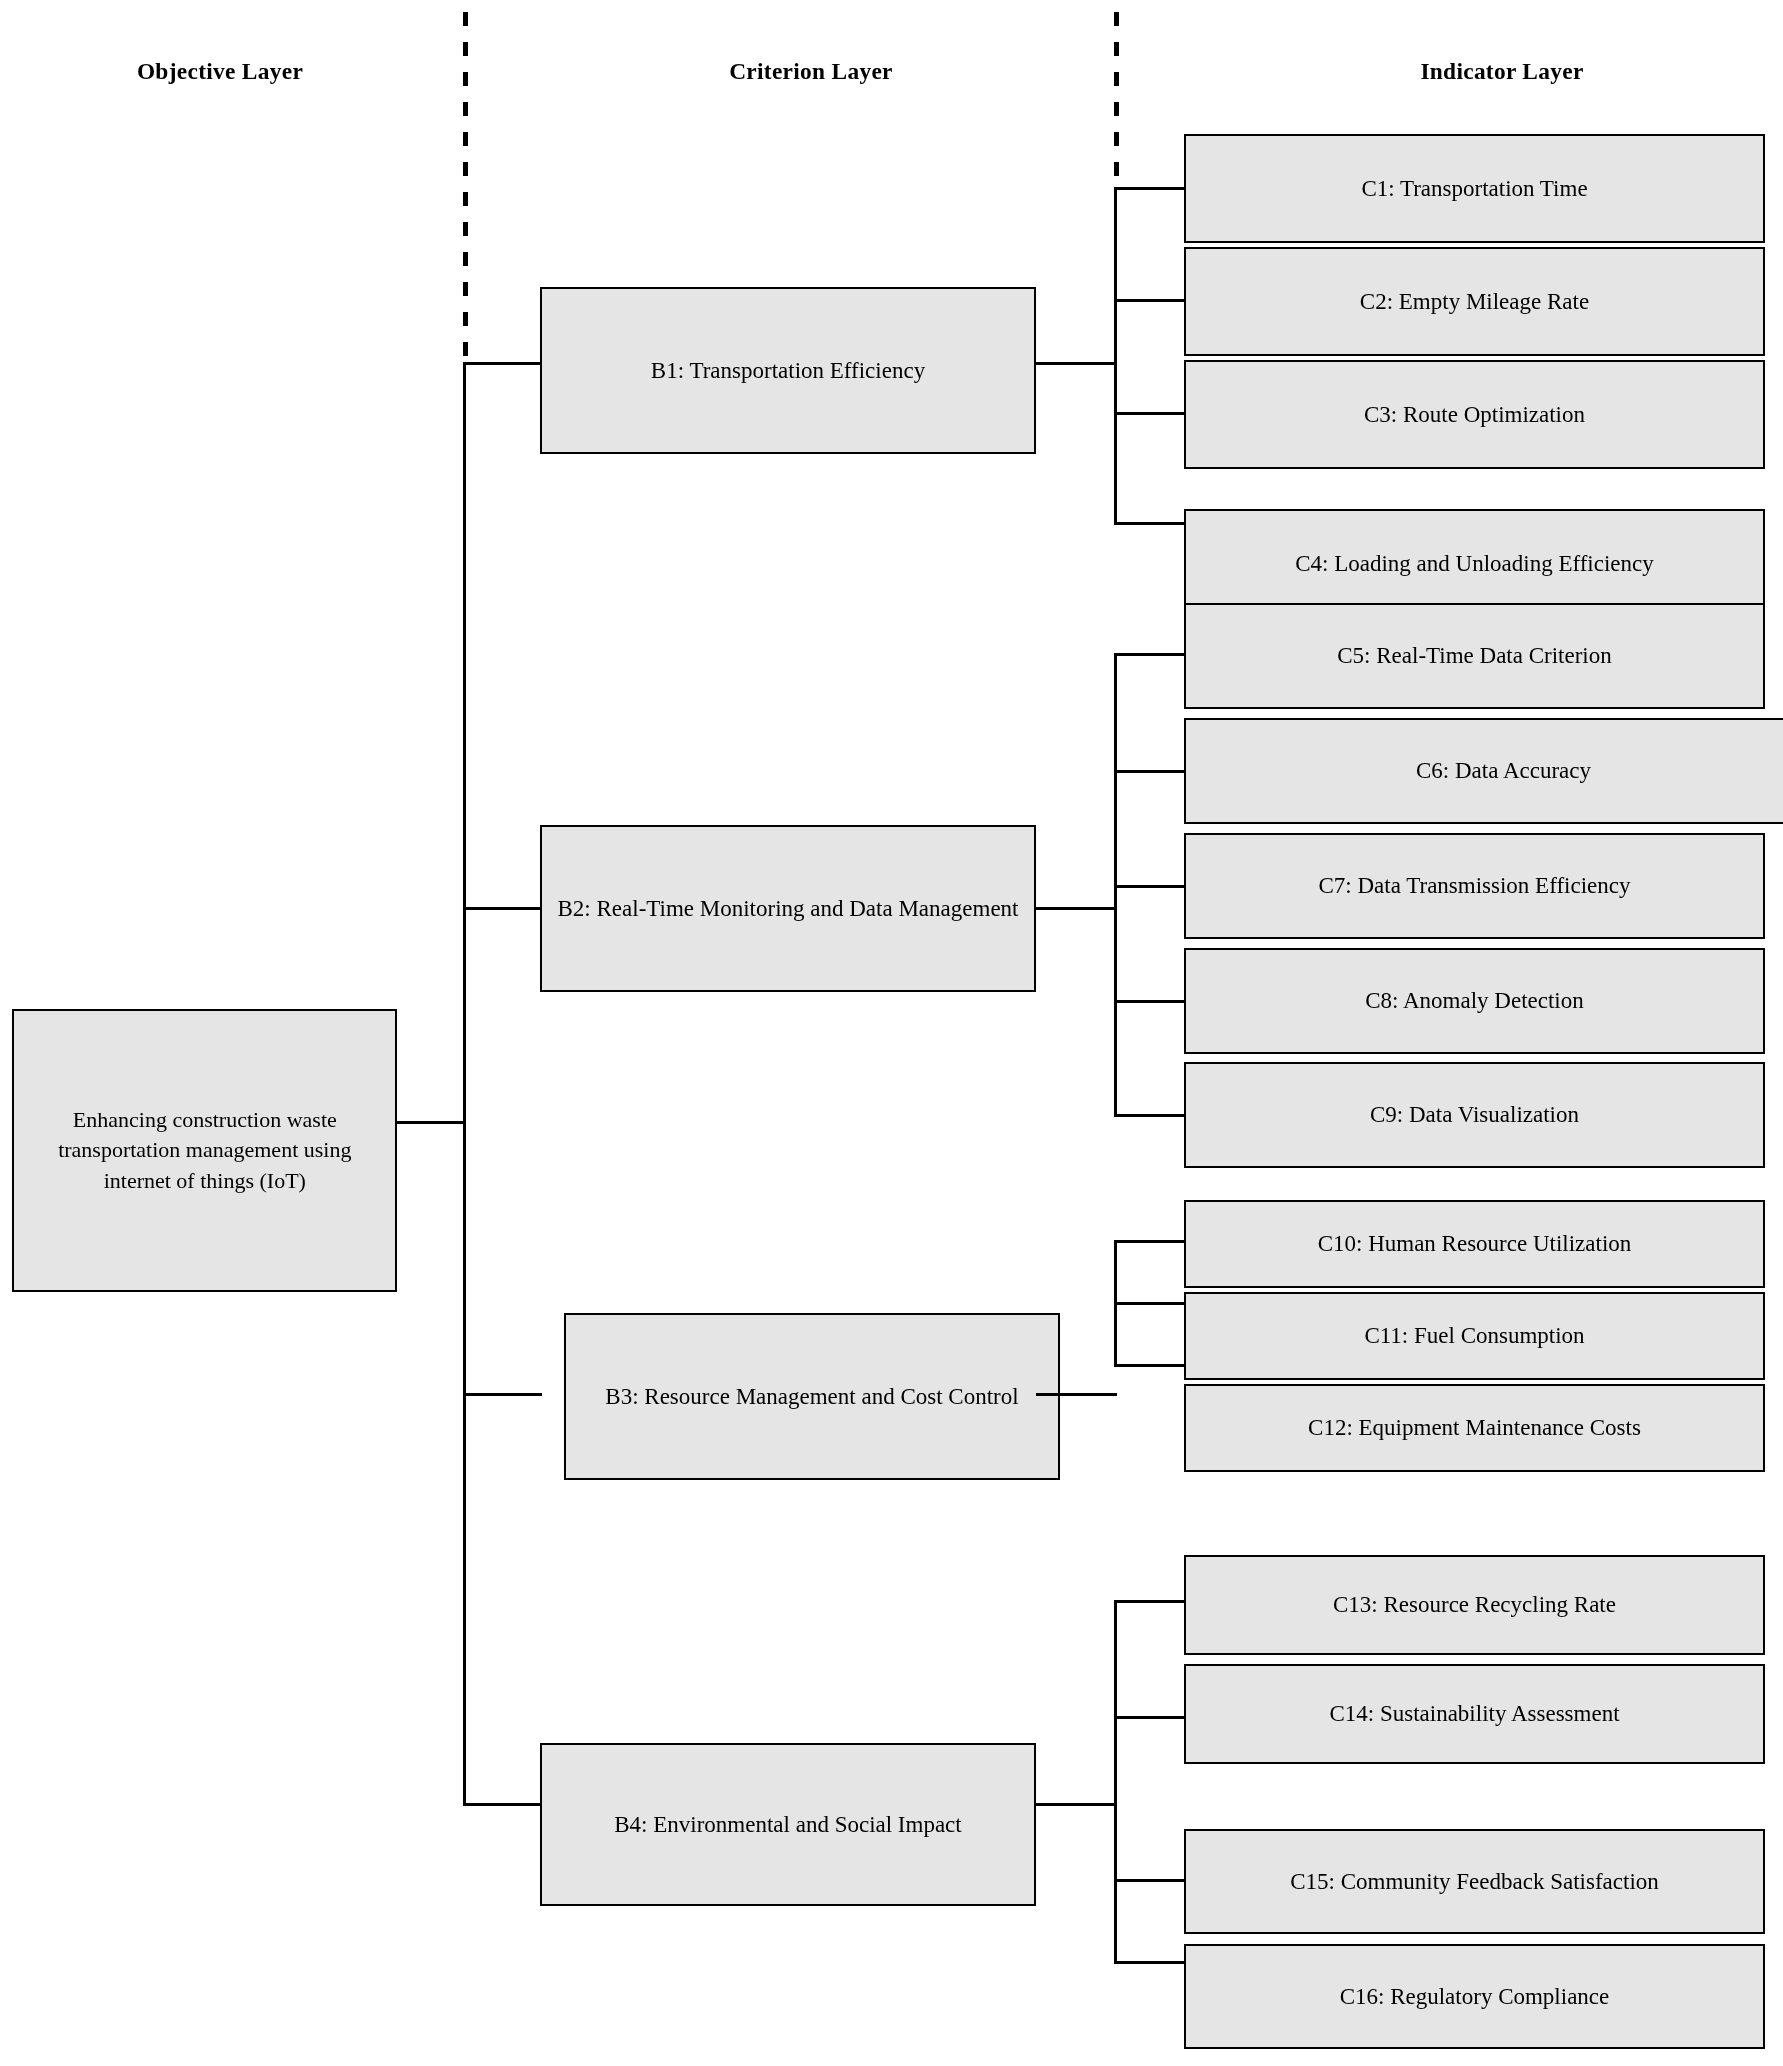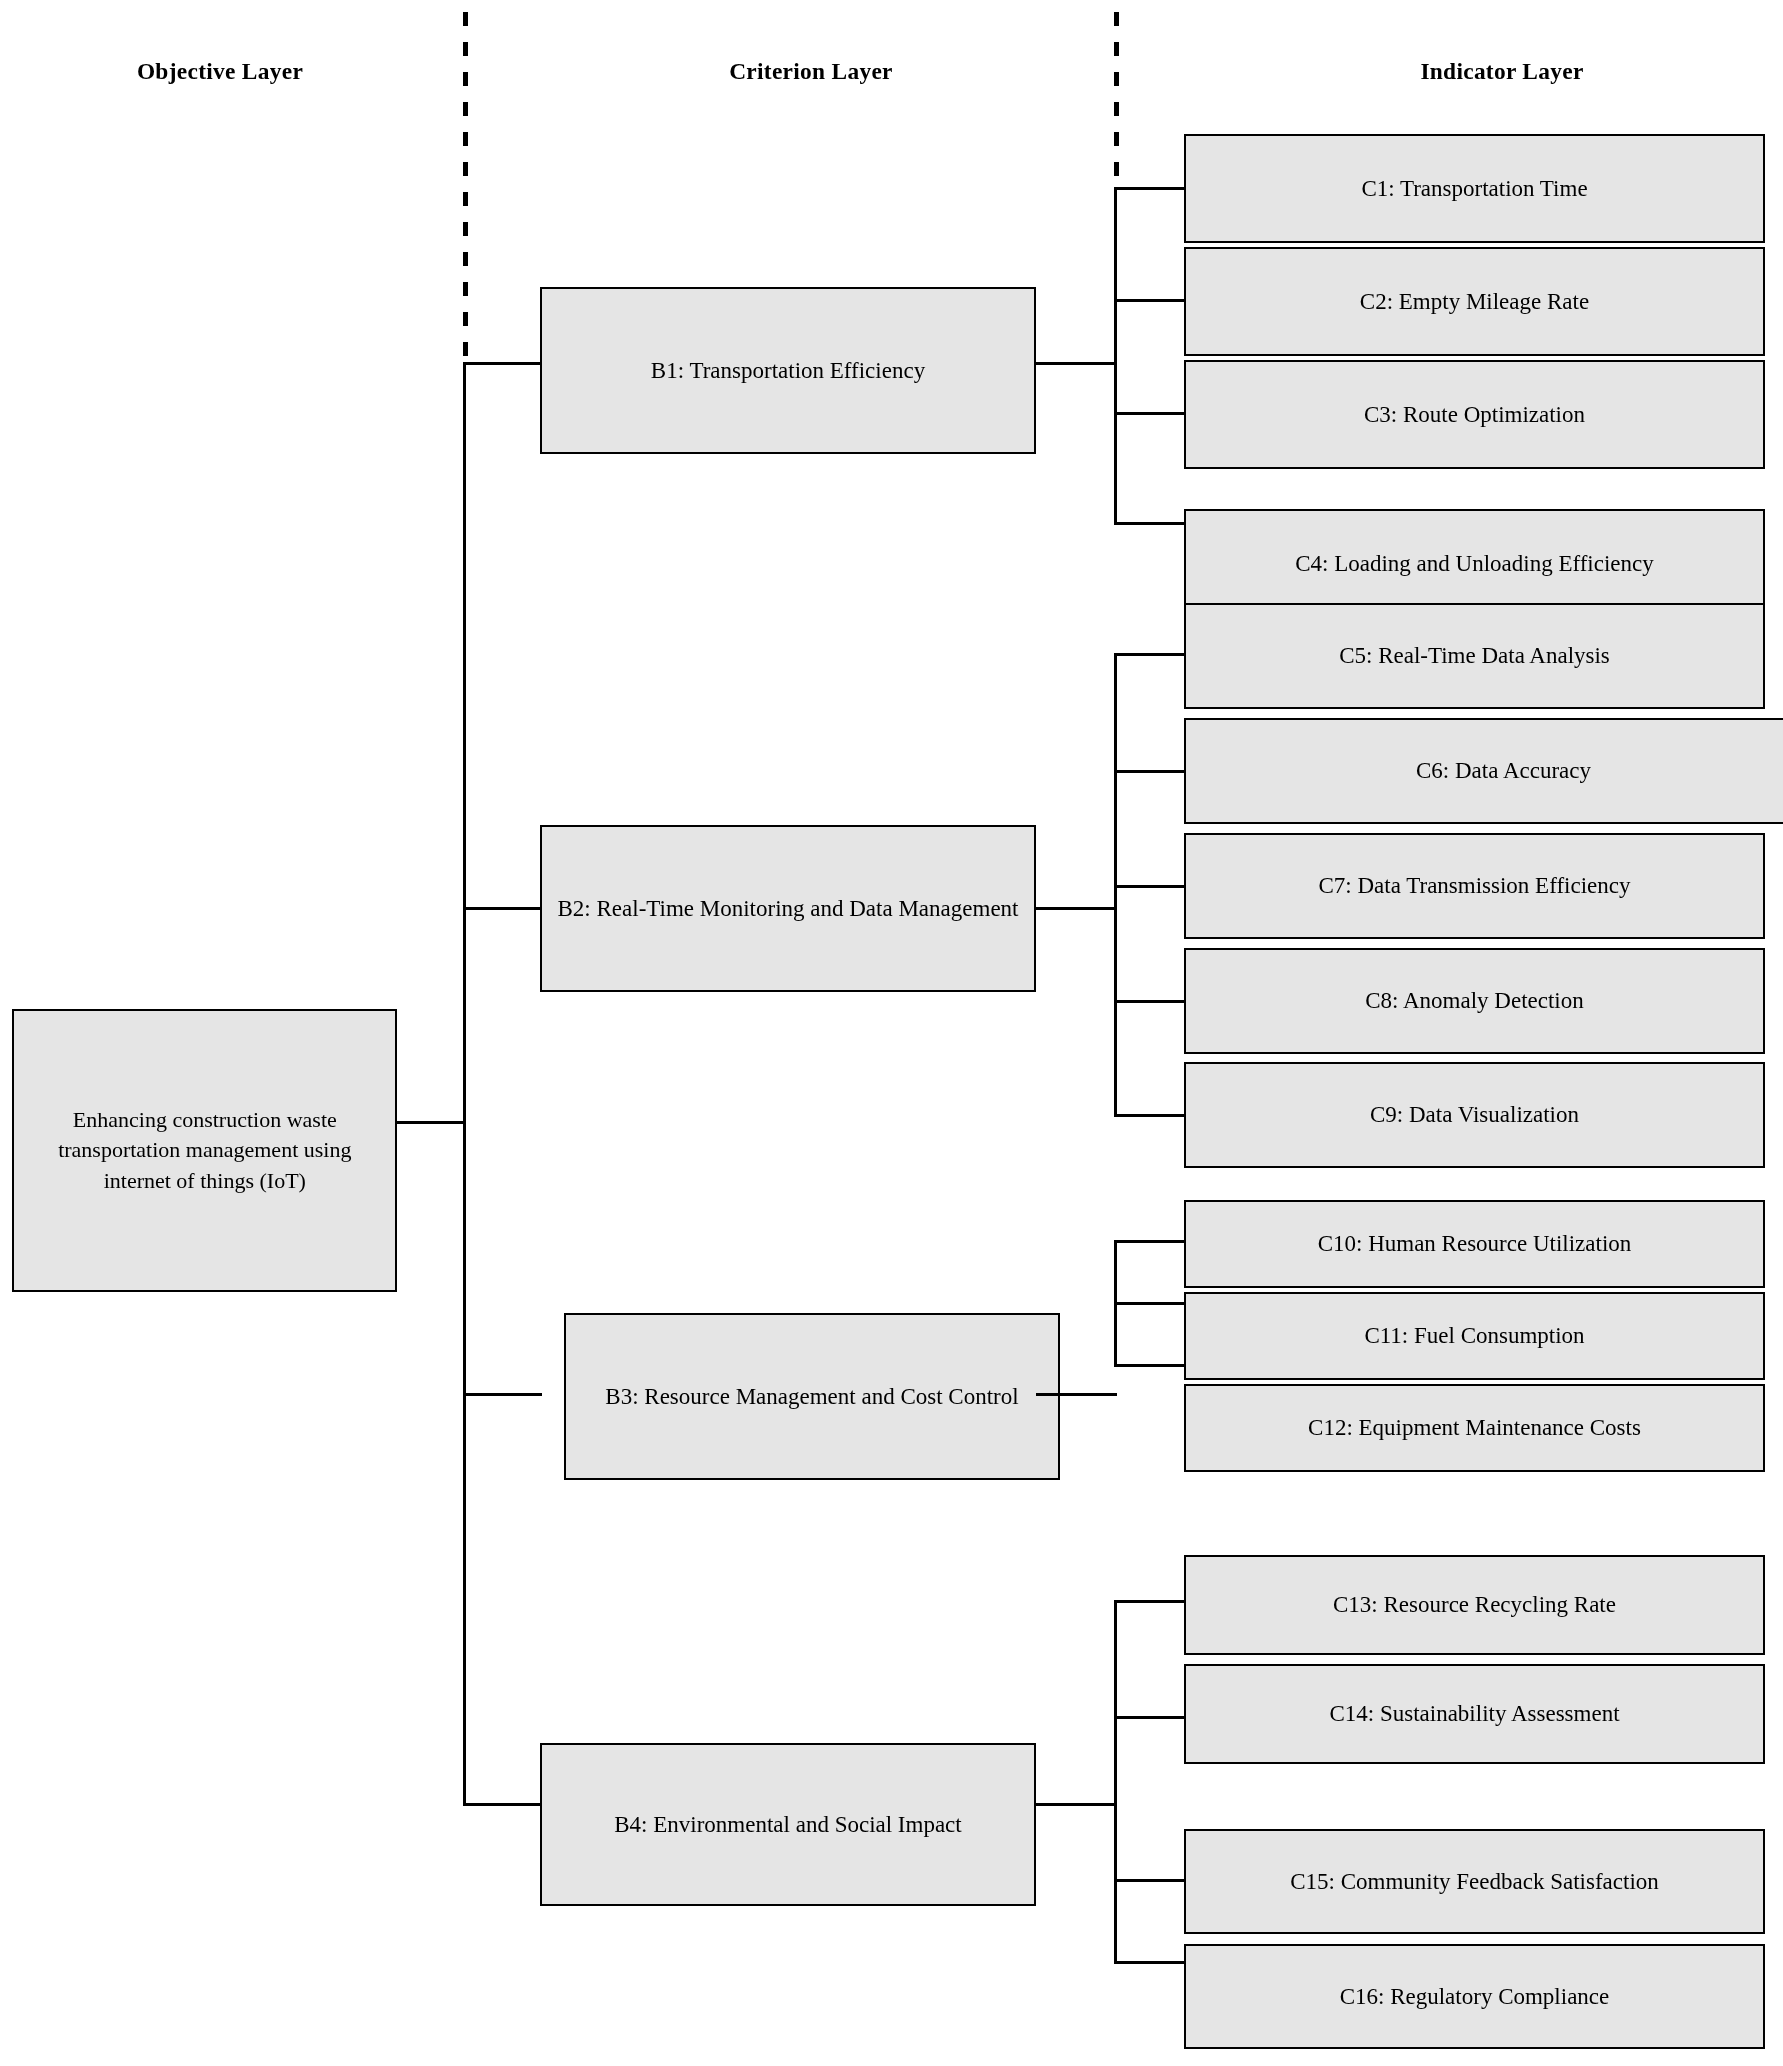--- a/index.html
+++ b/index.html
@@ -116,21 +116,21 @@
   <div class="hline" style="left:1114px; top:412px; width:72px;"></div>
   <div class="node indicator" style="left:1184px; top:360px; width:581px; height:109px;">C3: Route Optimization</div>
 
   <div class="hline" style="left:1114px; top:522px; width:72px;"></div>
   <div class="node indicator" style="left:1184px; top:473px; width:581px; height:109px;margin-top:36px;">C4: Loading and Unloading Efficiency</div>
 
   <div class="hline" style="left:1036px; top:907px; width:81px;"></div>
   <div class="vline" style="left:1114px; top:653px; height:463px;"></div>
 
   <div class="hline" style="left:1114px; top:653px; width:72px;"></div>
-  <div class="node indicator" style="left:1184px; top:603px; width:581px; height:106px;">C5: Real-Time Data Analysis</div>
+  <div class="node indicator" style="left:1184px; top:603px; width:581px; height:106px;">C5: Real-Time Data Criterion</div>
 
   <div class="hline" style="left:1114px; top:770px; width:72px;"></div>
   <div class="node indicator" style="left:1184px; top:718px; width:639px; height:106px;">C6: Data Accuracy</div>
 
   <div class="hline" style="left:1114px; top:885px; width:72px;"></div>
   <div class="node indicator" style="left:1184px; top:833px; width:581px; height:106px;">C7: Data Transmission Efficiency</div>
 
   <div class="hline" style="left:1114px; top:1000px; width:72px;"></div>
   <div class="node indicator" style="left:1184px; top:948px; width:581px; height:106px;">C8: Anomaly Detection</div>
 

